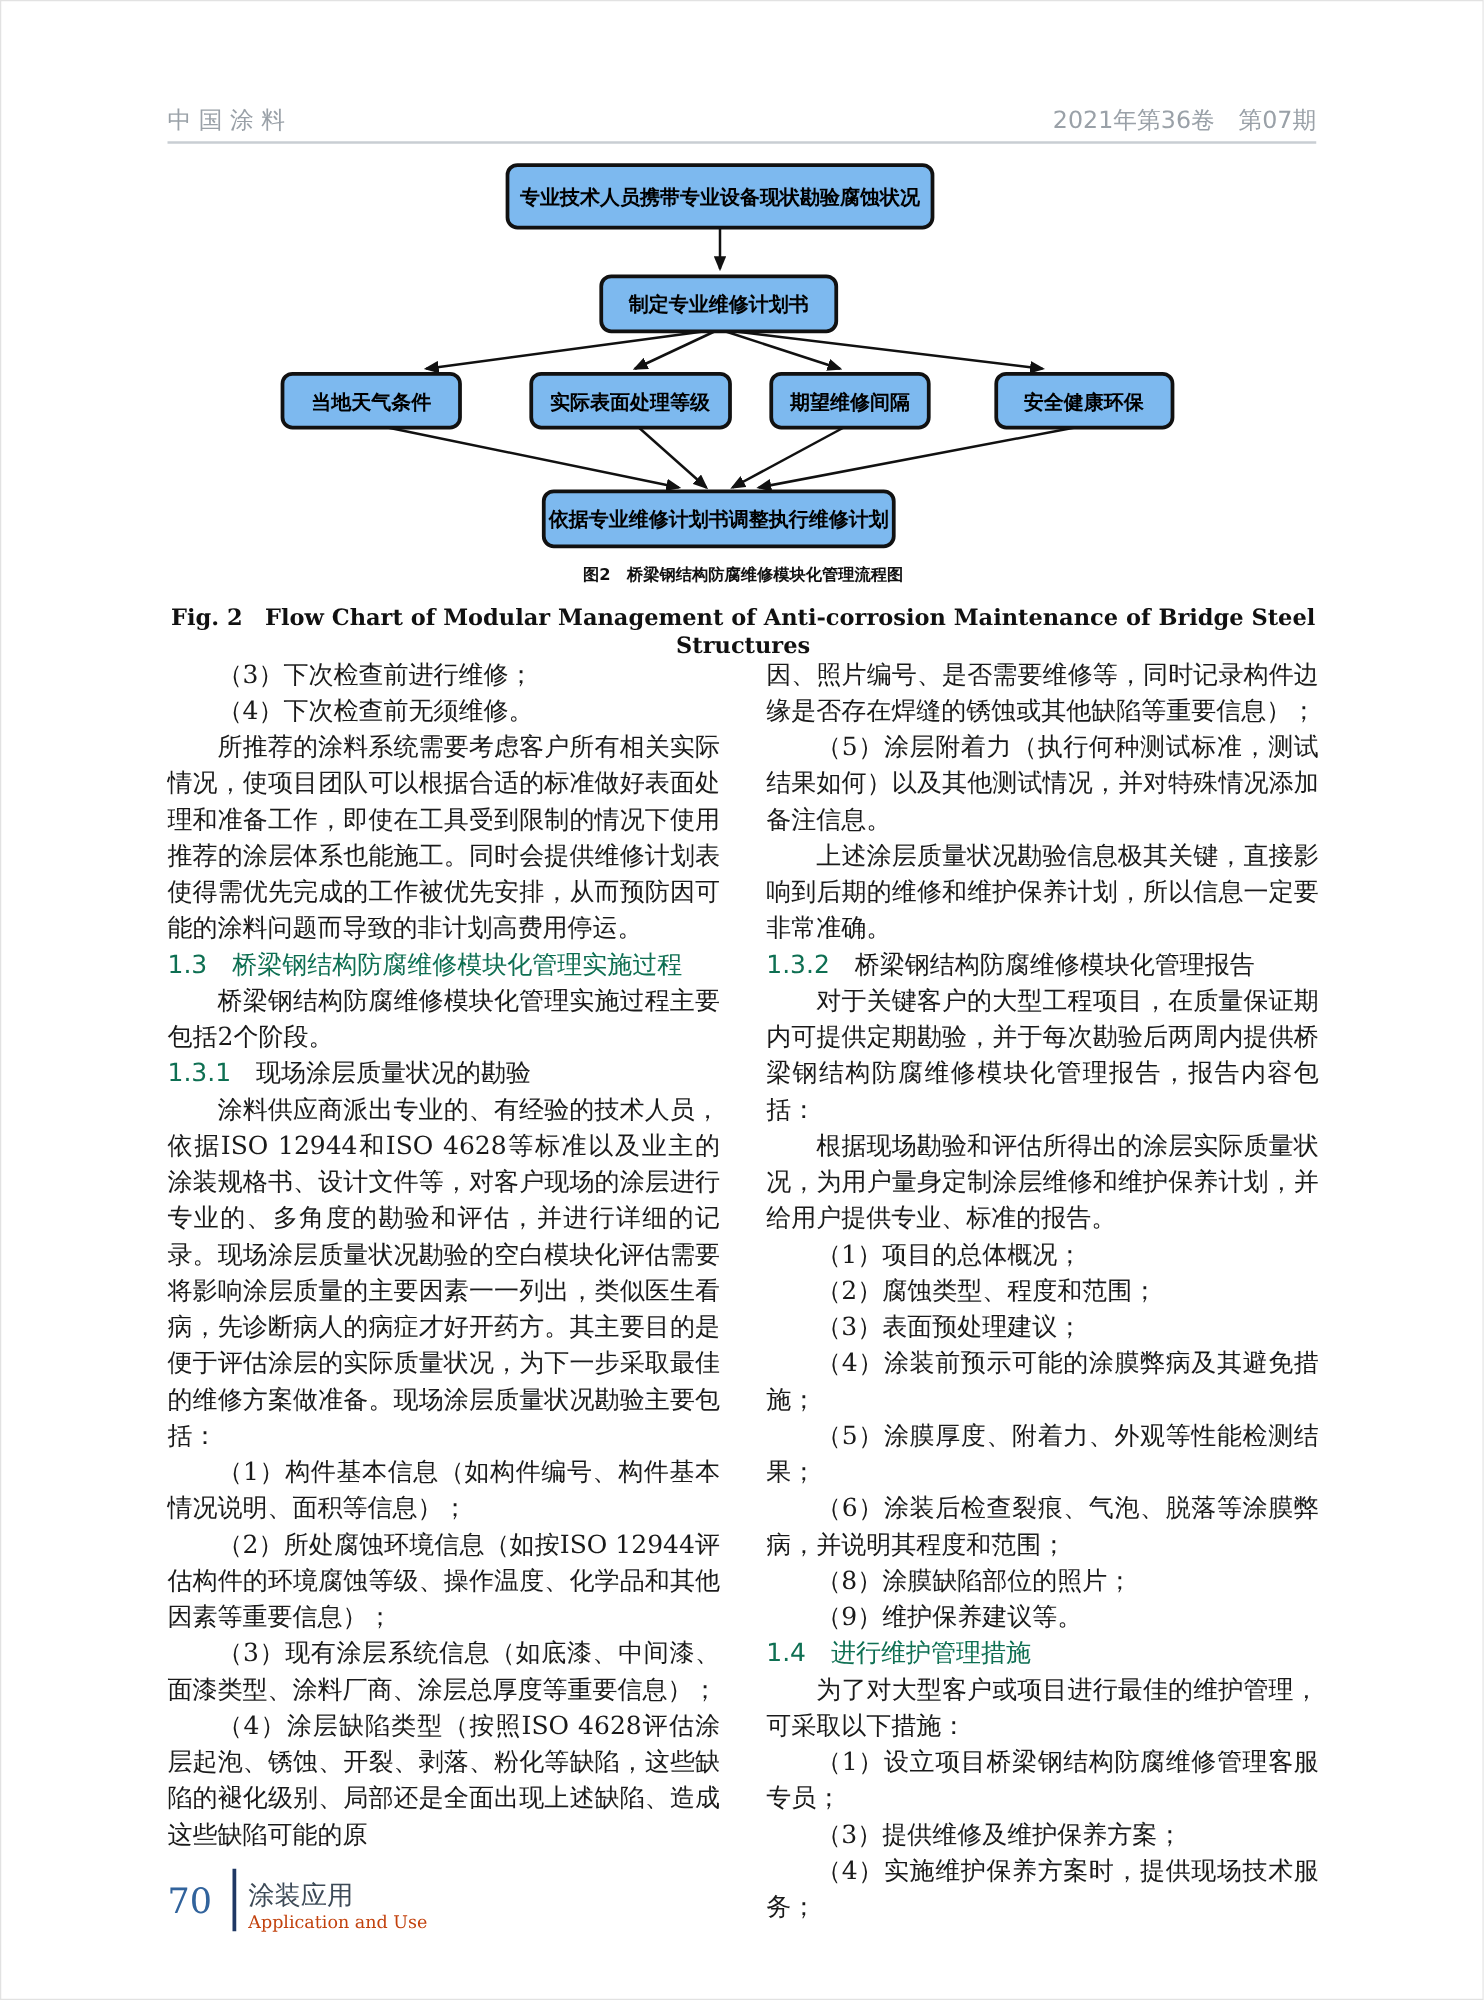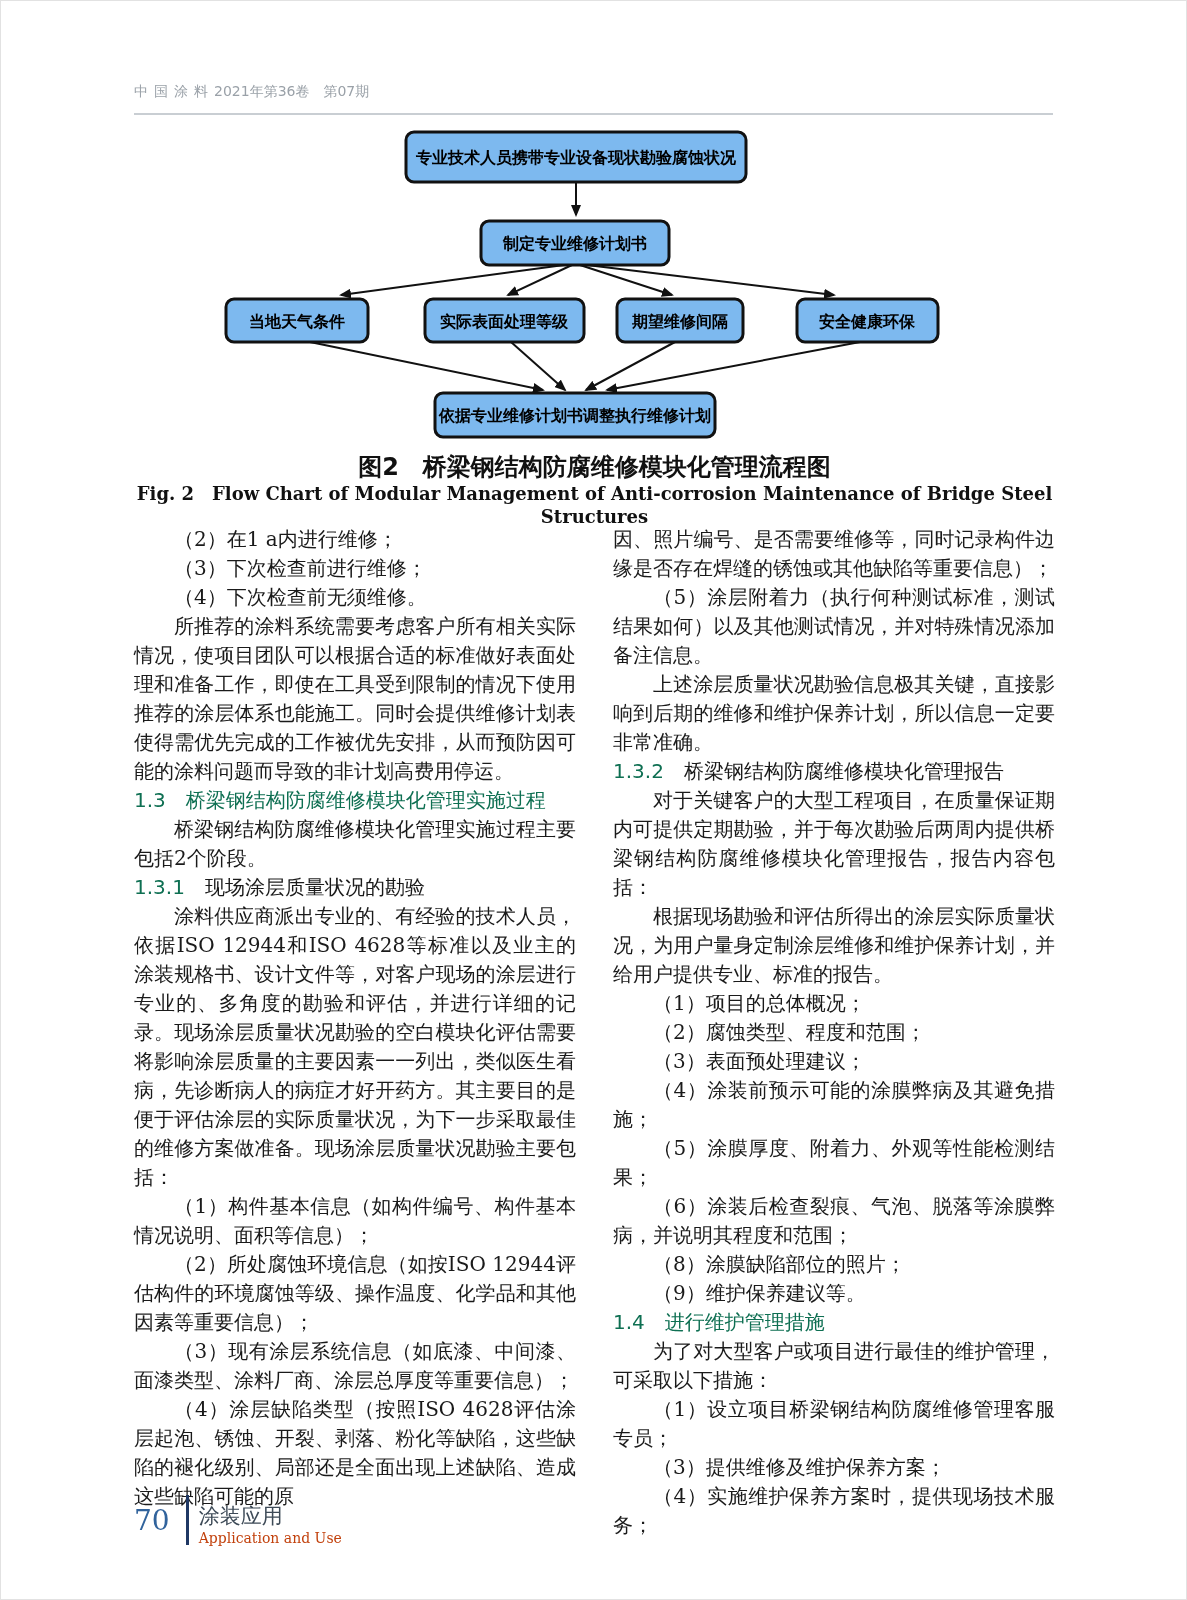--- a/index.html
+++ b/index.html
@@ -10,40 +10,40 @@
     background:#ffffff;
     border:1px solid #e2e2e2;
     box-sizing:border-box;
     overflow:hidden;
     font-family:"DejaVu Serif","Liberation Serif",serif;
     color:#1a1a1a;
   }
   
   .hdr{
     position:absolute;left:133px;right:133px;top:82px;
-    display:flex;align-items:flex-end;
+    display:flex;justify-content:space-between;align-items:flex-end;
     font-family:"DejaVu Sans","Liberation Sans",sans-serif;
-    font-size:14px;color:var(--header-gray,#9aa1a8);
+    font-size:19px;color:var(--header-gray,#9aa1a8);
   }
   .hdr .journal{letter-spacing:6px;}
   .hdr-rule{position:absolute;left:133px;right:133px;top:112px;border-top:2px solid #c9ced3;}
   
   .flow{position:absolute;left:133px;top:126px;width:921px;height:318px;}
   .fbox{stroke:#111;stroke-width:3;}
   .ftext{
     font-family:"DejaVu Serif","Liberation Serif",serif;
     font-size:16px;font-weight:bold;fill:#000;
     text-anchor:middle;
   }
   .fline{stroke:#111;stroke-width:2;fill:none;}
   
   .cap-zh{
     position:absolute;left:133px;width:921px;top:450px;
     text-align:center;font-family:"DejaVu Sans","Liberation Sans",sans-serif;
-    font-weight:bold;font-size:24px;color:#111;
+    font-weight:bold;font-size:13px;color:#111;
   }
   .cap-en{
     position:absolute;left:133px;width:921px;top:481px;
     text-align:center;font-family:"DejaVu Serif","Liberation Serif",serif;
     font-weight:bold;font-size:18px;color:#111;
   }
   
   .cols{
     position:absolute;left:133px;top:524px;width:921px;
     display:flex;gap:37px;
@@ -142,21 +142,20 @@
       <rect class="fbox" x="301" y="266" width="280" height="44" rx="8" fill="#7db9ef"></rect>
       <text class="ftext" x="441" y="294">依据专业维修计划书调整执行维修计划</text>
     </g>
   </svg>
 
   <div class="cap-zh">图2　桥梁钢结构防腐维修模块化管理流程图</div>
   <div class="cap-en">Fig. 2　Flow Chart of Modular Management of Anti-corrosion Maintenance of Bridge Steel Structures</div>
 
   <div class="cols">
     <div class="col" id="col-left">
-        <p class="body-par">（2）在1 a内进行维修；</p>
         <p class="body-par">（3）下次检查前进行维修；</p>
         <p class="body-par">（4）下次检查前无须维修。</p>
         <p class="body-par">所推荐的涂料系统需要考虑客户所有相关实际情况，使项目团队可以根据合适的标准做好表面处理和准备工作，即使在工具受到限制的情况下使用推荐的涂层体系也能施工。同时会提供维修计划表使得需优先完成的工作被优先安排，从而预防因可能的涂料问题而导致的非计划高费用停运。</p>
         <p class="h1">1.3　桥梁钢结构防腐维修模块化管理实施过程</p>
         <p class="body-par">桥梁钢结构防腐维修模块化管理实施过程主要包括2个阶段。</p>
         <p class="h2"><span class="h2num">1.3.1</span><span>　现场涂层质量状况的勘验</span></p>
         <p class="body-par">涂料供应商派出专业的、有经验的技术人员，依据ISO 12944和ISO 4628等标准以及业主的涂装规格书、设计文件等，对客户现场的涂层进行专业的、多角度的勘验和评估，并进行详细的记录。现场涂层质量状况勘验的空白模块化评估需要将影响涂层质量的主要因素一一列出，类似医生看病，先诊断病人的病症才好开药方。其主要目的是便于评估涂层的实际质量状况，为下一步采取最佳的维修方案做准备。现场涂层质量状况勘验主要包括：</p>
         <p class="body-par">（1）构件基本信息（如构件编号、构件基本情况说明、面积等信息）；</p>
         <p class="body-par">（2）所处腐蚀环境信息（如按ISO 12944评估构件的环境腐蚀等级、操作温度、化学品和其他因素等重要信息）；</p>
         <p class="body-par">（3）现有涂层系统信息（如底漆、中间漆、面漆类型、涂料厂商、涂层总厚度等重要信息）；</p>

